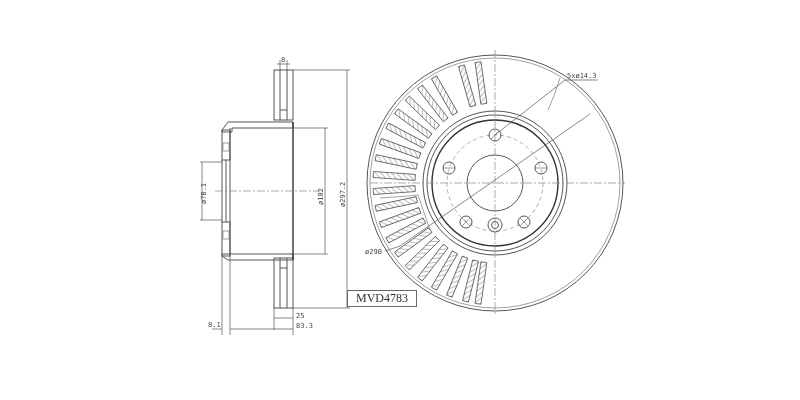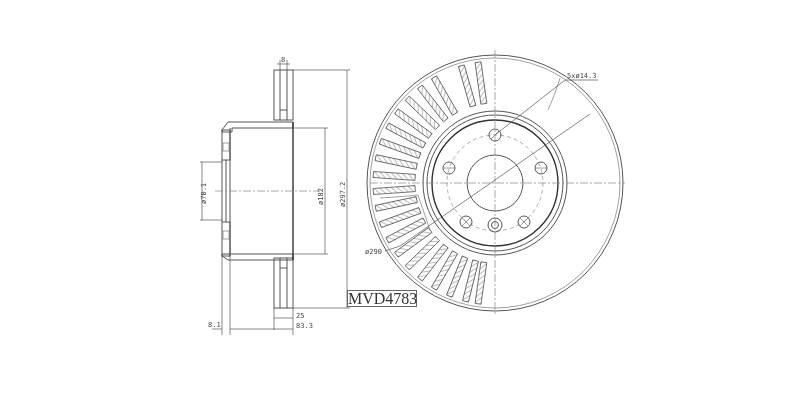--- a/index.html
+++ b/index.html
@@ -5,21 +5,21 @@
     html, body { margin: 0; padding: 0; background: #ffffff; }
     body { width: 800px; height: 400px; overflow: hidden; position: relative; font-family: "DejaVu Sans Mono", monospace; }
     #drawing { position: absolute; left: 0; top: 0; width: 800px; height: 400px; }
     .ln { stroke: #555; stroke-width: 1; fill: none; }
     .ln2 { stroke: #333; stroke-width: 1.4; fill: none; }
     .thin { stroke: #777; stroke-width: 0.7; fill: none; }
     .center { stroke: #888; stroke-width: 0.7; fill: none; stroke-dasharray: 8 2 2 2; }
     .dashc { stroke: #999; stroke-width: 0.8; fill: none; stroke-dasharray: 4 3; }
     .dim { stroke: #555; stroke-width: 0.7; fill: none; }
     .dimtxt { font-family: "DejaVu Sans Mono", monospace; font-size: 7px; fill: #444; }
-    .label-box { position: absolute; left: 347px; top: 290px; width: 70px; height: 17px; border: 1px solid #666; background: #fff; box-sizing: border-box; font-family: "Liberation Serif", serif; font-size: 16px; color: #333; text-align: center; line-height: 15px; }
+    .label-box { position: absolute; left: 347px; top: 290px; width: 70px; height: 17px; border: 1px solid #666; background: #fff; box-sizing: border-box; font-family: "Liberation Serif", serif; font-size: 12px; color: #333; text-align: center; line-height: 15px; }
   </style>
 </head>
 <body>
 
 <svg id="drawing" viewBox="0 0 800 400" xmlns="http://www.w3.org/2000/svg">
   <defs>
     <pattern id="hatch" patternUnits="userSpaceOnUse" width="4" height="4" patternTransform="rotate(45)">
       <line x1="0" y1="0" x2="0" y2="4" stroke="#777" stroke-width="1"></line>
     </pattern>
   </defs>

